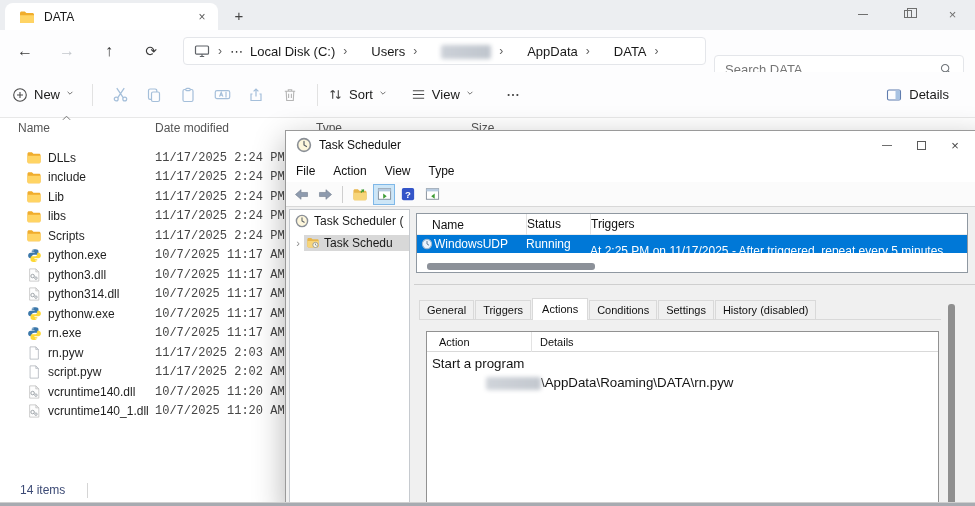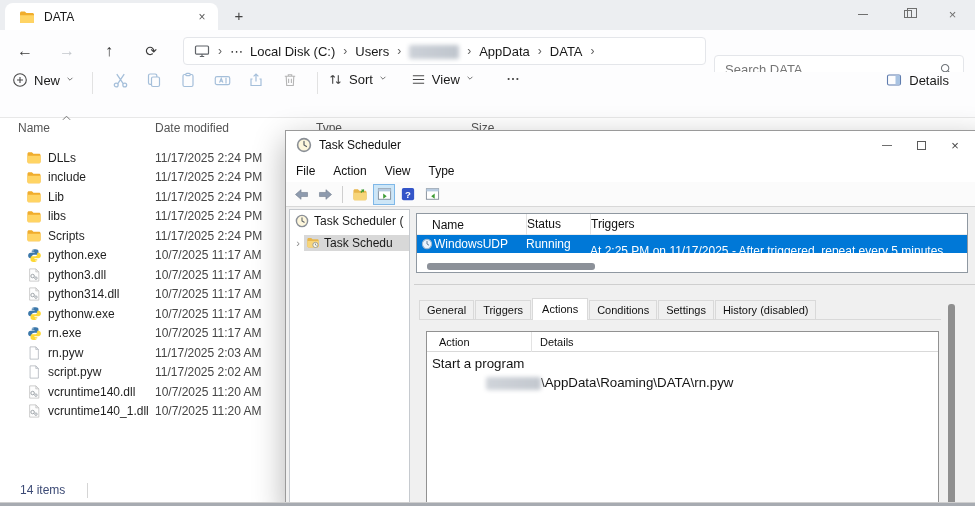--- a/index.html
+++ b/index.html
@@ -33,36 +33,36 @@
   .crumb{color:#191919;white-space:nowrap;}
   .crumb .crumb-blur{display:none;}
   .crumb.redacted .crumb-blur{display:inline-block;width:50px;height:14px;border-radius:2px;
     background:linear-gradient(90deg,#ccd1d8,#bfc5cd);filter:blur(2.2px);vertical-align:middle;}
   .crumb-ellipsis{color:#3c3c3c;letter-spacing:1px;margin-right:6px;}
   .searchbox{position:absolute;left:714px;top:25px;width:250px;height:28px;border:1px solid #e4e6ea;background:#fff;
     border-radius:4px;display:flex;align-items:center;padding:0 10px;}
   .search-ph{flex:1;color:#767676;font-size:13px;}
 
   .toolbar{position:absolute;left:0;top:72px;width:100%;height:46px;background:#fdfdfe;
-    border-bottom:1px solid #e8e8e8;display:flex;align-items:flex-start;padding:0 12px;}
+    border-bottom:1px solid #e8e8e8;display:flex;align-items:center;padding:0 12px;}
   .tb-group{display:flex;align-items:center;gap:6px;margin-right:8px;}
   .tb-label{font-size:13px;color:#191919;}
   .tb-sep{width:1px;height:22px;background:#e2e2e2;margin:0 10px;}
   .tb-icon{width:34px;display:flex;justify-content:center;}
   .tb-right{margin-left:auto;display:flex;align-items:center;gap:7px;padding-right:14px;}
   .chev-down{width:8px;height:8px;margin-top:-3px;}
 
   .colheaders{position:absolute;left:0;top:118px;width:100%;height:22px;font-size:12px;color:#555;}
   .ch{position:absolute;top:3px;}
   .ch-sort{position:absolute;left:62px;top:-3px;}
   .filelist{position:absolute;left:0;top:148px;width:283px;}
   .file-row{position:relative;height:19.5px;display:flex;align-items:center;}
   .ficon{position:absolute;left:26px;width:16px;height:16px;display:flex;align-items:center;justify-content:center;}
   .fname{position:absolute;left:48px;font-size:12px;color:#1f1f1f;white-space:nowrap;}
-  .fdate{position:absolute;left:155px;font-size:12px;color:#454545;white-space:nowrap;}
+  .fdate{position:absolute;left:155px;font-size:12px;color:#454545;white-space:nowrap;font-family:Liberation Mono, monospace;}
   .statusbar{position:absolute;left:0;bottom:4px;width:283px;height:24px;display:flex;align-items:center;background:#fff;}
   .status-count{font-size:12px;color:#3c4a75;margin-left:20px;}
   .status-div{width:1px;height:15px;background:#d5d5d5;margin-left:22px;}
   .bottom-edge{position:absolute;left:0;bottom:0;width:100%;height:4px;background:#a7abb1;border-top:1px solid #cfcfcf;z-index:50;}
 
   
   .ts-window{position:absolute;left:285px;top:130px;width:702px;height:380px;background:#f0f0f0;
     border:1px solid #9a9a9a;box-shadow:0 10px 30px rgba(0,0,0,.30);z-index:10;overflow:hidden;}
   .ts-titlebar{position:absolute;left:0;top:0;width:100%;height:28px;background:#fff;display:flex;align-items:center;padding:0 10px;}
   .ts-title{font-size:12px;margin-left:7px;color:#101010;}
@@ -153,21 +153,21 @@
 
       <div class="addressbox">
         <span>
           <svg width="16" height="16" viewBox="0 0 16 16">
               <rect x="1.5" y="3" width="13" height="8.2" rx="1" fill="none" stroke="#5f6368" stroke-width="1.2"></rect>
               <path d="M5.8 13.5h4.4M8 11.2v2.3" stroke="#5f6368" stroke-width="1.2" fill="none"></path>
             </svg>
         </span>
         <span class="crumb-chev">›</span>
         <span class="crumb-ellipsis">⋯</span>
-        <span style="display:flex;align-items:center;">
+        <span style="display:flex;align-items:center;gap:16px;">
 
             <span style="display:flex;align-items:center;">
               <span class="crumb"><span class="crumb-label">Local Disk (C:)</span></span>
               <span class="crumb-chev">›</span>
             </span>
 
             <span style="display:flex;align-items:center;">
               <span class="crumb"><span class="crumb-label">Users</span></span>
               <span class="crumb-chev">›</span>
             </span>

